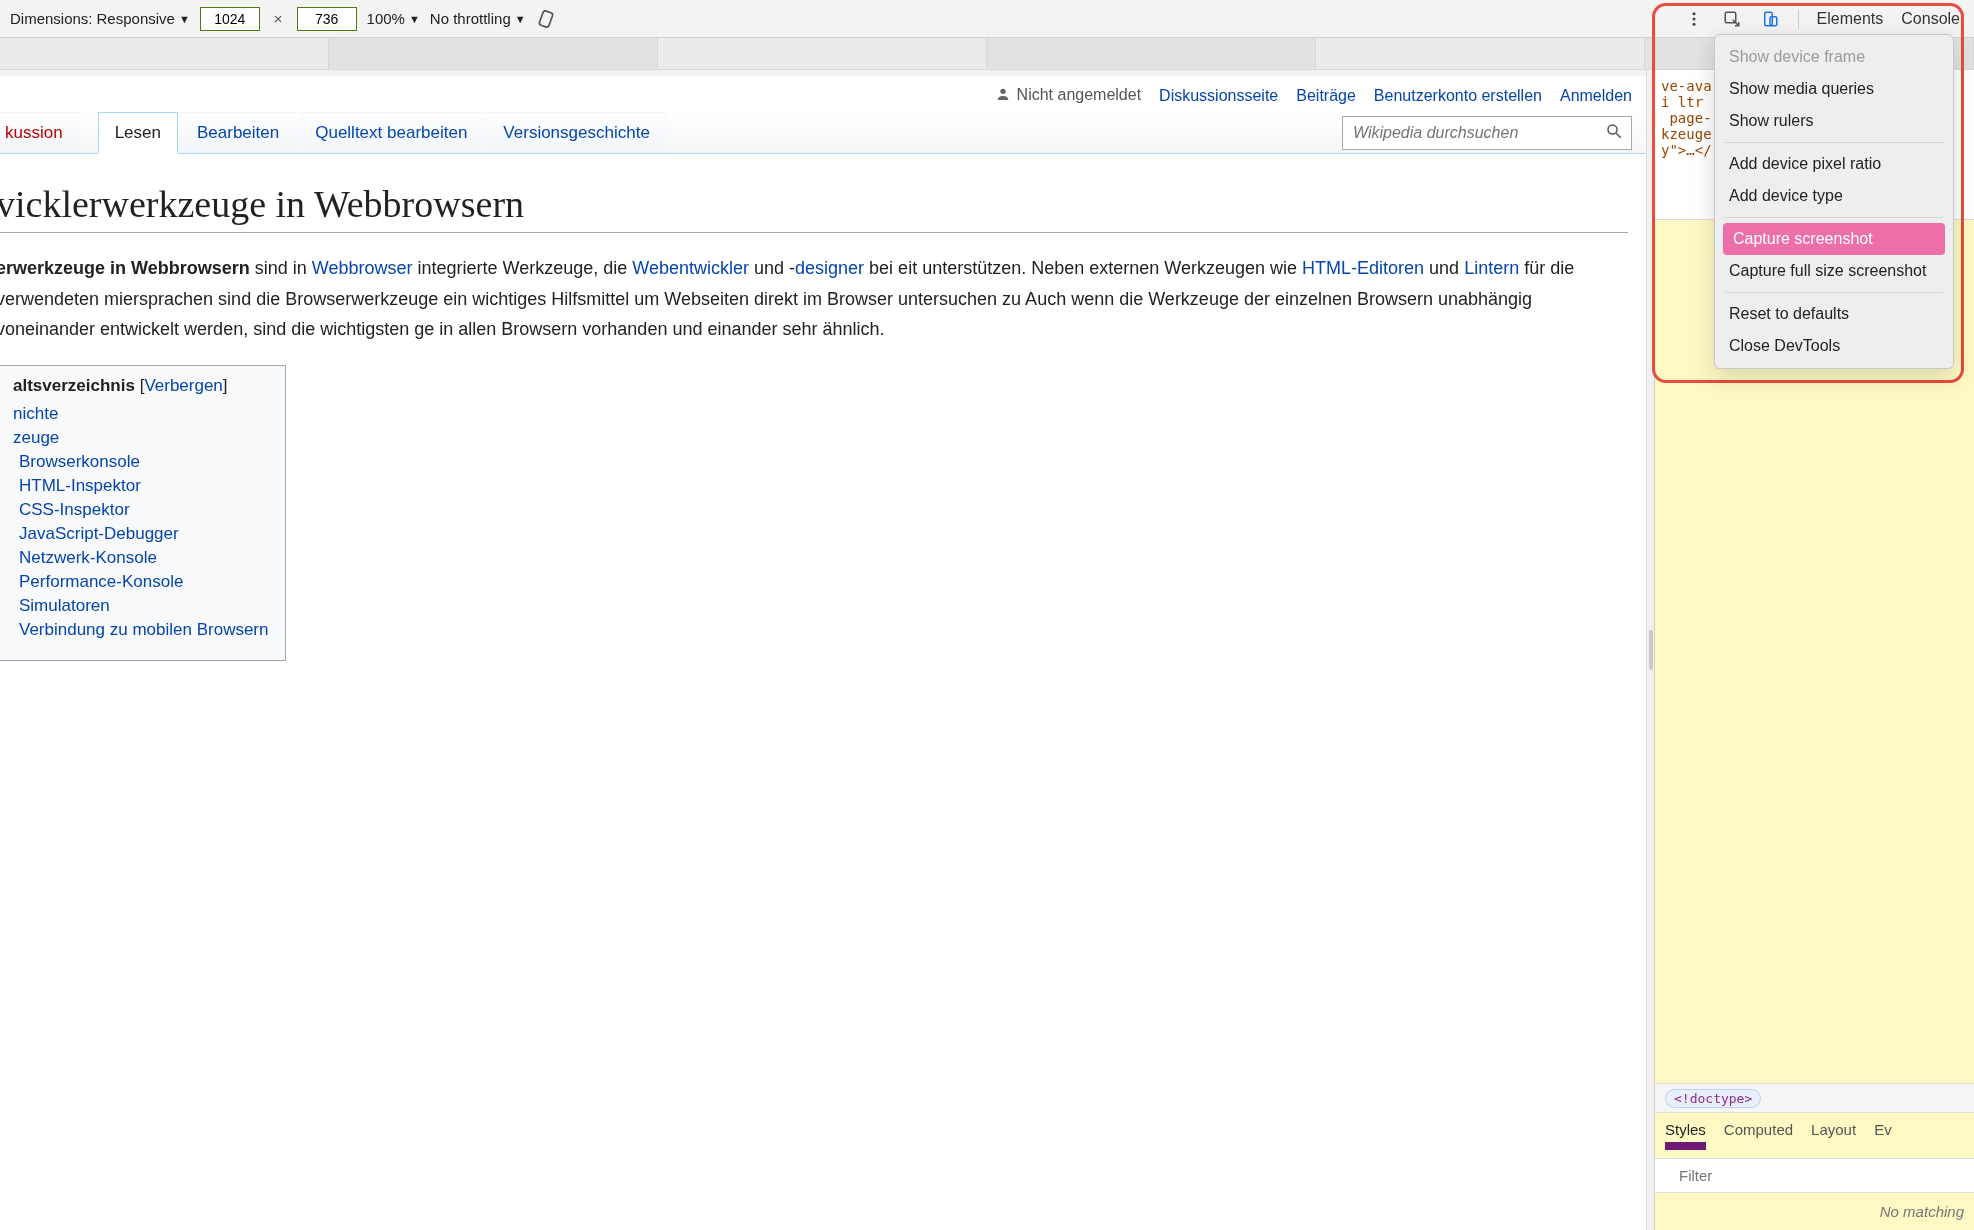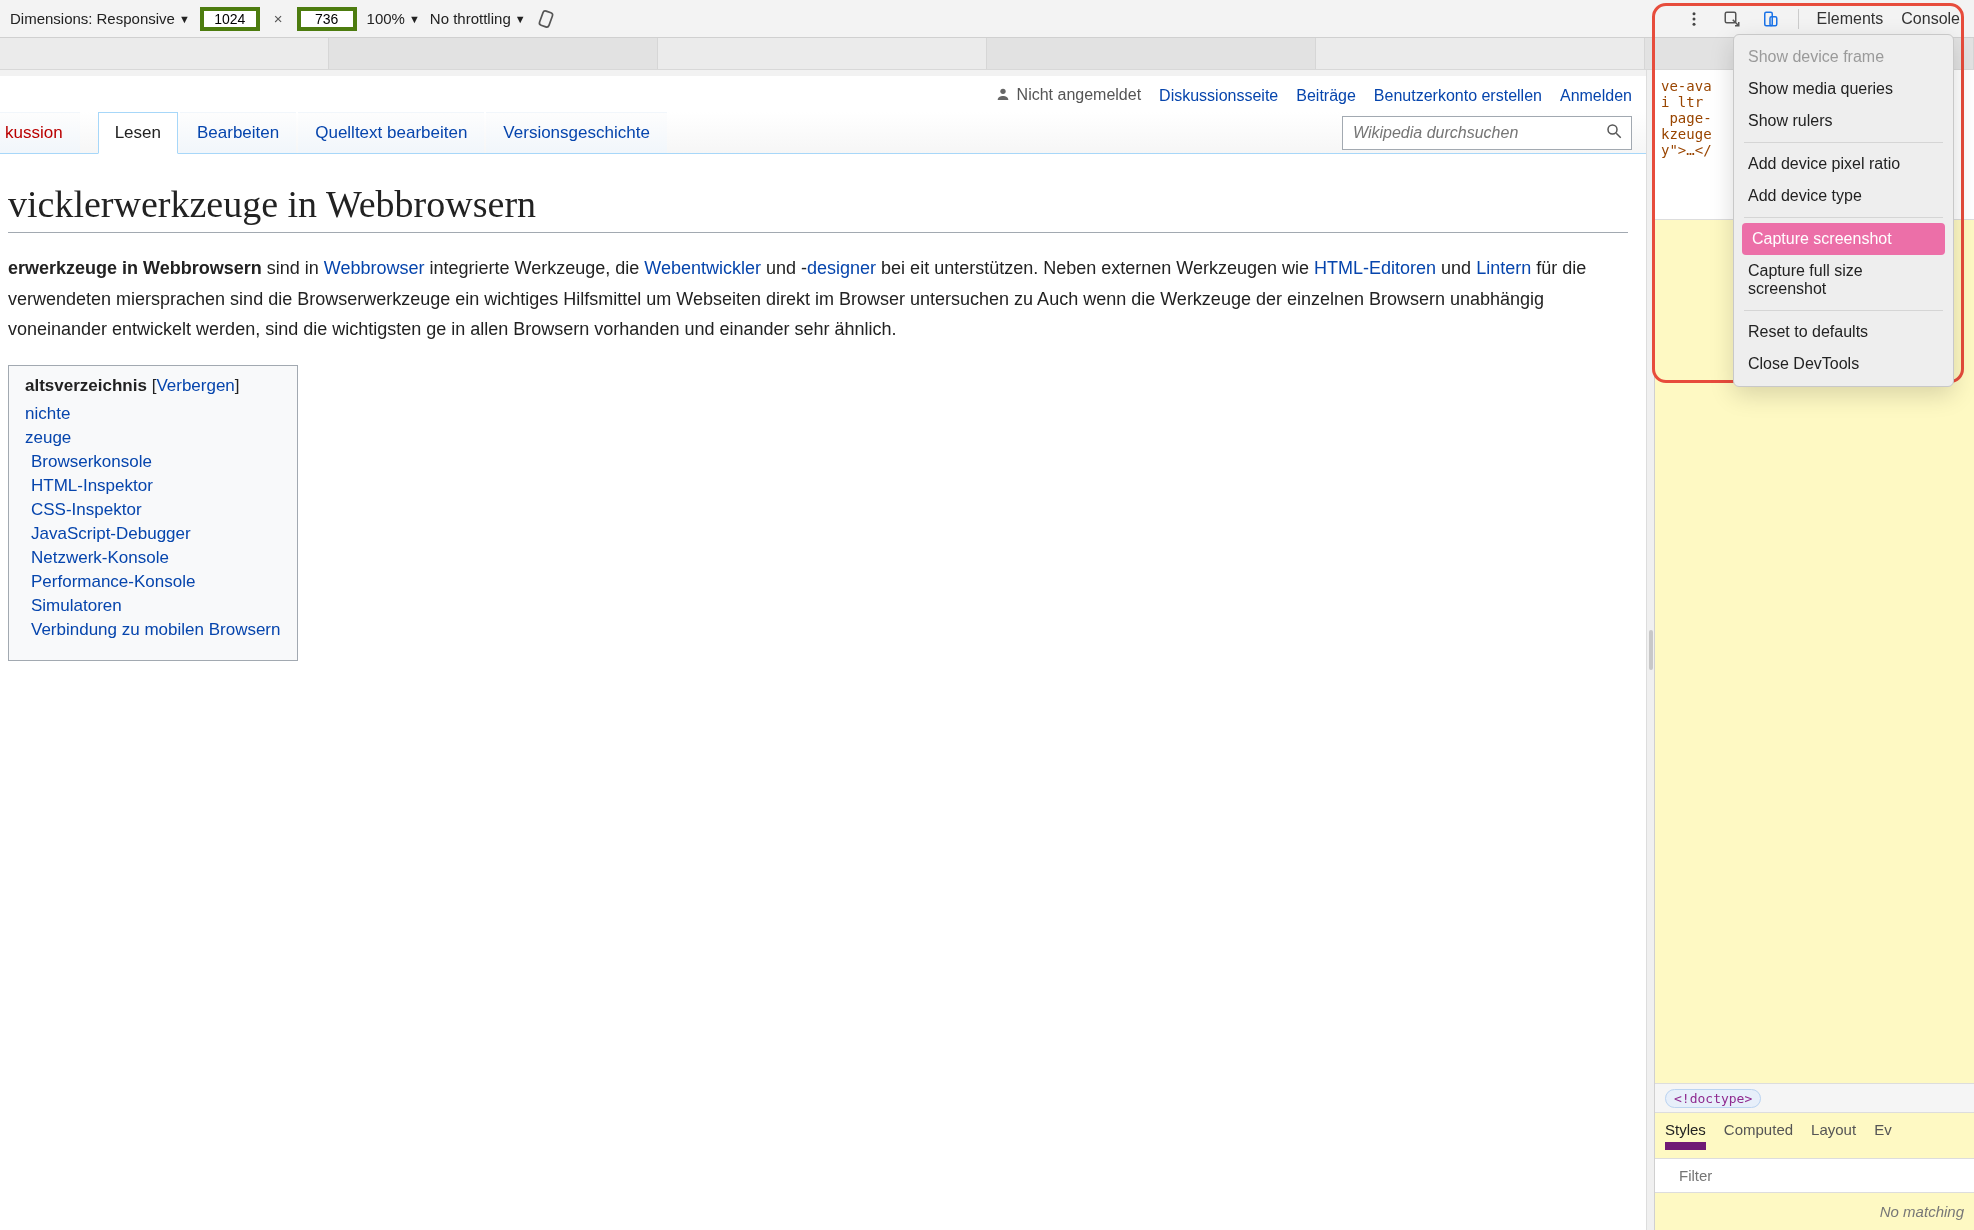--- a/index.html
+++ b/index.html
@@ -16,21 +16,21 @@
     padding: 0 10px;
     gap: 10px;
     font-size: 15px;
     color: #222;
     flex: 0 0 auto;
   }
   .device-toolbar .spacer { flex: 1; }
   .device-toolbar .dd { display: inline-flex; align-items: center; gap: 4px; cursor: default; }
   .device-toolbar .dd .caret { font-size: 11px; }
   .device-toolbar input.dim {
-    width: 60px; height: 24px; border: 4px solid #4d7c0f; background: #fff;
+    width: 60px; height: 24px; border: 1px solid #4d7c0f; background: #fff;
     text-align: center; font-size: 14px; outline: none;
   }
   .device-toolbar .times { padding: 0 4px; color: #555; }
   .device-toolbar .rotate-icon svg { width: 20px; height: 20px; display: block; }
 
   .right-icons { display: flex; align-items: center; gap: 18px; padding-right: 4px; }
   .dots-icon, .pick-icon, .device-icon { width: 20px; height: 20px; display: flex; align-items: center; justify-content: center; }
   .dots-icon svg, .pick-icon svg, .device-icon svg { width: 18px; height: 18px; }
   .device-icon svg { stroke: #1a73e8; }
   .devtools-tab { font-size: 16px; color: #333; cursor: default; }
@@ -92,21 +92,21 @@
   .wp-search {
     margin-left: auto; display: flex; align-items: center;
     border: 1px solid #a2a9b1; background: #fff; height: 34px; width: 290px;
     padding: 0 8px 0 10px;
   }
   .wp-search input {
     flex: 1; border: none; outline: none; font-size: 16px; font-style: italic; color: #666; background: transparent;
   }
   .wp-search .mag svg { width: 18px; height: 18px; stroke: #555; fill: none; stroke-width: 2; }
 
-  .wp-content { padding: 28px 18px 10px 12px; }
+  .wp-content { padding: 28px 18px 10px 0; }
   .wp-title {
     font-family: Georgia, "Linux Libertine", serif;
     font-size: 38px; font-weight: 400; border-bottom: 1px solid #a2a9b1;
     padding-bottom: 6px; margin-bottom: 20px; margin-left: -4px;
   }
   .wp-para { font-size: 18px; line-height: 1.7; margin-left: -4px; }
   .wp-para a { color: #0645ad; text-decoration: none; }
   .wp-para b { font-weight: 600; }
 
   .toc {
@@ -141,21 +141,21 @@
 
   .dt-filter input {
     width: 100%; border: none; border-bottom: 1px solid #ddd; padding: 8px 24px;
     font-size: 15px; outline: none; background: #fff;
   }
   .dt-msg { text-align: right; padding: 10px; color: #777; font-style: italic; font-size: 15px; }
 
   
   .dt-menu {
     position: absolute; top: 34px; right: 20px;
-    width: 221px; background: #eeeeee; border: 1px solid #c8c8c8;
+    width: 240px; background: #eeeeee; border: 1px solid #c8c8c8;
     border-radius: 6px; box-shadow: 0 8px 24px rgba(0,0,0,.15);
     padding: 6px 0; z-index: 60; font-size: 16px;
   }
   .dt-menu .item { padding: 7px 14px; color: #222; cursor: default; }
   .dt-menu .item.disabled { color: #9a9a9a; }
   .dt-menu .item.selected { background: #ec6fa8; color: #fff; border-radius: 4px; margin: 0 8px; padding: 7px 10px; }
   .dt-menu hr { border: none; border-top: 1px solid #d5d5d5; margin: 5px 10px; }
 
   .vbar { width: 8px; background: #f0f0f0; border-left: 1px solid #ddd; display: flex; align-items: center; justify-content: center; }
   .vbar .handle { width: 4px; height: 40px; background: #c8c8c8; border-radius: 2px; }

